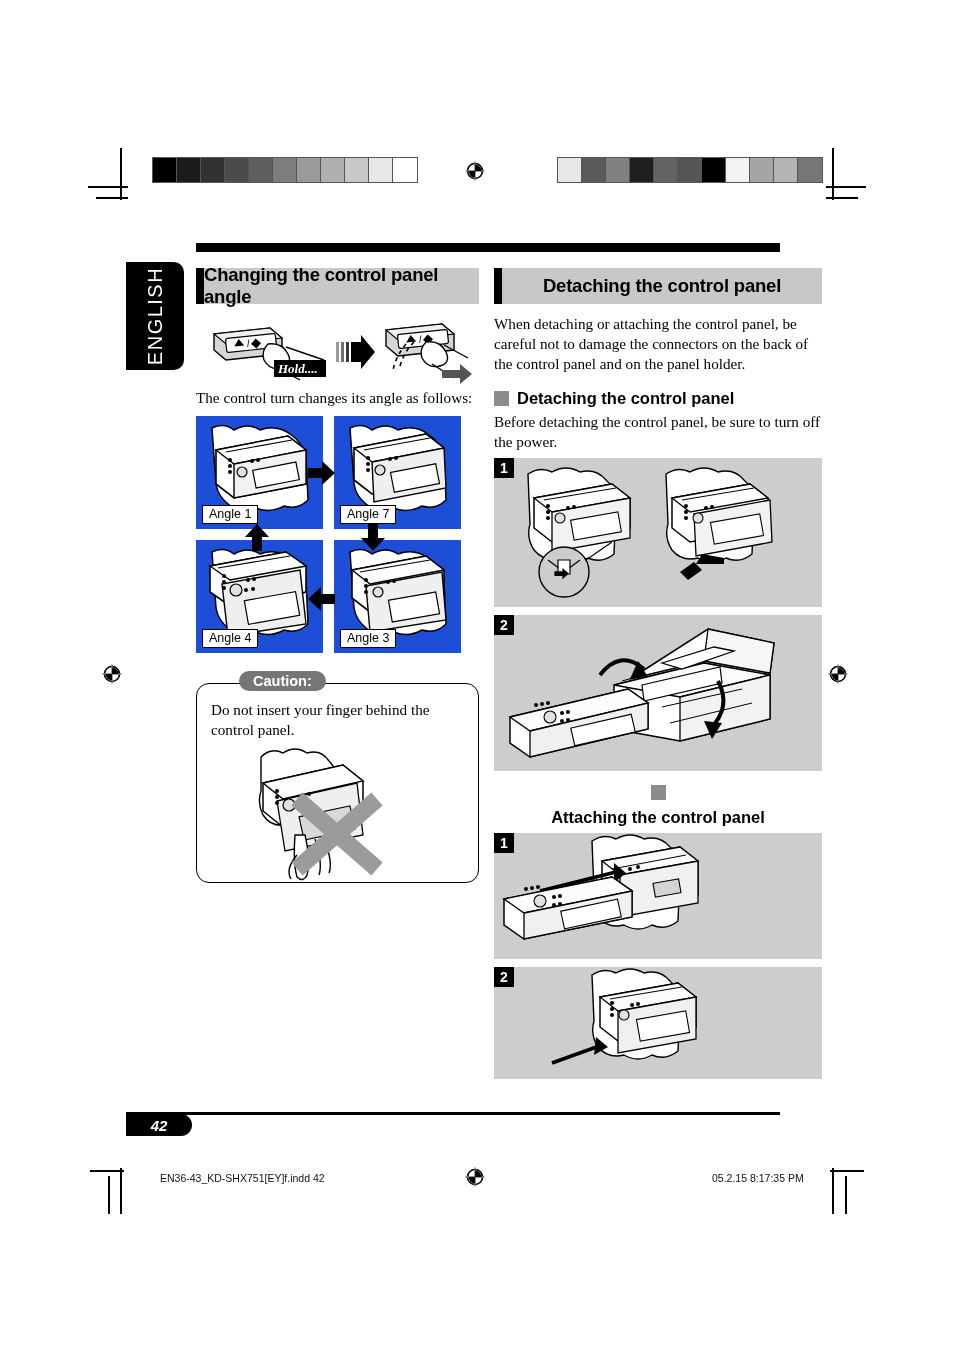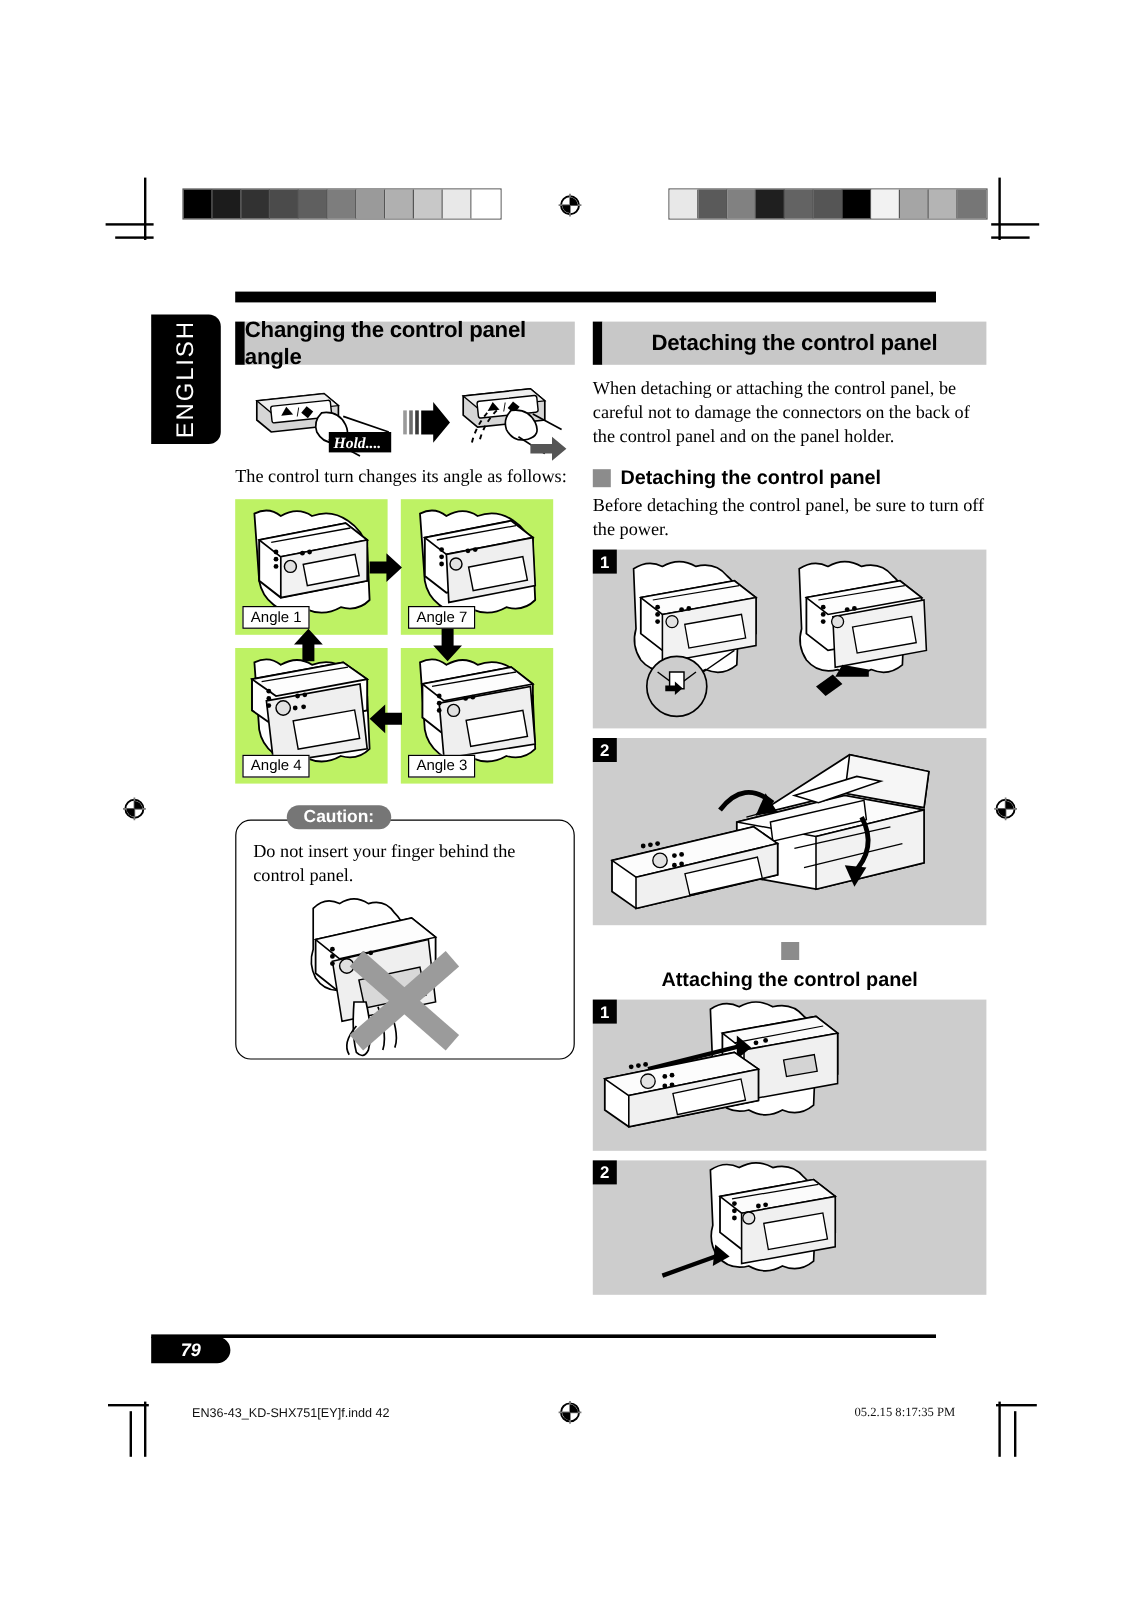--- a/index.html
+++ b/index.html
@@ -48,21 +48,21 @@
 
   
   .ill{position:relative;background:#cdcdcd;}
   .ill.plain{background:transparent;}
   .stepnum{position:absolute;left:0;top:0;width:20px;height:20px;background:#000;color:#fff;
            font-family:"Liberation Sans",sans-serif;font-weight:bold;font-size:14px;
            display:flex;align-items:center;justify-content:center;}
 
   
   .angle-grid{display:grid;grid-template-columns:127px 127px;grid-gap:11px 11px;margin-top:8px;position:relative;}
-  .angle-cell{position:relative;width:127px;height:113px;background:#bef264;}
+  .angle-cell{position:relative;width:127px;height:113px;background:#1d4ed8;}
   .angle-label{position:absolute;left:6px;bottom:5px;background:#fff;border:1.6px solid #000;
            padding:1px 6px;font-family:"Liberation Sans",sans-serif;font-size:12.5px;line-height:1.2;}
 
   
   .round-box{border:1.6px solid #000;border-radius:13px;position:relative;}
   .round-title{font-family:"Liberation Sans",sans-serif;font-weight:bold;font-size:16.5px;
            padding:6px 0 0 10px;}
   .caution-tag{position:absolute;left:22px;top:-13px;background:#767676;color:#fff;
            border-radius:11px;padding:2px 14px;font-family:"Liberation Sans",sans-serif;
            font-weight:bold;font-size:14.5px;margin-left:20px;}
@@ -490,17 +490,17 @@
             <circle cx="70" cy="33" r="2" fill="#000"></circle>
           <path d="M42 28 L114 16" stroke="#000" stroke-width="1"></path>
           <path d="M-16 92 L34 74" stroke="#000" stroke-width="3.6" fill="none"></path>
           <path d="M28 66 l12 10 l-14 8 z" fill="#000"></path>
         </g>
       </svg>
     </div>
   </div>
 
   <div class="rule-bottom"></div>
-  <div class="pagenum">79</div>
+  <div class="pagenum">42</div>
 
   <div class="footer-txt" style="left:160px;top:1172px;">EN36-43_KD-SHX751[EY]f.indd   42</div>
-  <div class="footer-txt" style="left:712px;top:1172px;font-family:Liberation Serif, serif;">05.2.15   8:17:35 PM</div>
+  <div class="footer-txt" style="left:712px;top:1172px;">05.2.15   8:17:35 PM</div>
 </div>
 
 </body></html>

